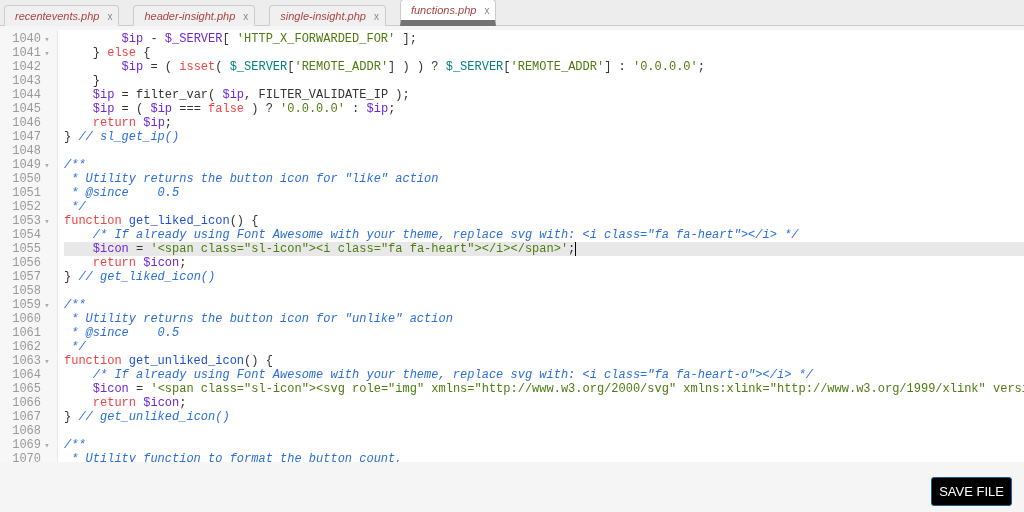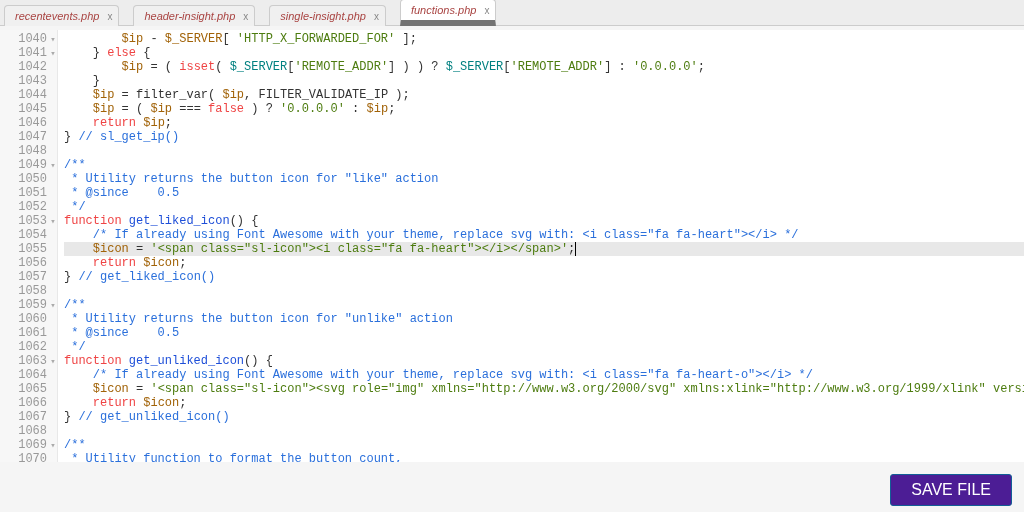--- a/index.html
+++ b/index.html
@@ -55,21 +55,21 @@
     background: #fff;
     height: 440px;
     overflow: hidden;
     border-top: 4px solid #f5f5f5;
     border-bottom: 4px solid #f5f5f5;
   }
   .gutter {
     background: #f7f7f7;
     color: #999;
     text-align: right;
-    padding: 2px 0 2px 4px;
+    padding: 2px 6px 2px 4px;
     border-right: 1px solid #e8e8e8;
     user-select: none;
     flex-shrink: 0;
     width: 58px;
   }
   .gutter .ln {
     height: 14px;
     line-height: 14px;
     white-space: nowrap;
   }
@@ -89,40 +89,40 @@
     overflow: hidden;
   }
   .line {
     height: 14px;
     line-height: 14px;
   }
   .line.hl {
     background: #e8e8e8;
   }
   .k  { color: #ef4444; text-align: right; }          
-  .v  { color: #a16207; }          
+  .v  { color: #6d28d9; }          
   .s  { color: #4d7c0f; }          
   .g  { color: #008080; }          
-  .c  { color: #2a6fdb; }          
+  .c  { color: #2a6fdb; font-style: italic; }          
   .f  { color: #1d4ed8; }             
   .n  { }
   .cursor { border-right: 1px solid #000; }
 
   .footer {
     position: absolute;
     bottom: 6px;
     right: 12px;
   }
   .save-btn {
-    background: #4c1d95;
+    background: #000000;
     color: #fff;
     border: 1px solid #135e96;
-    padding: 6px 20px;
+    padding: 6px 7px;
     font-family: Arial, sans-serif;
-    font-size: 16px;
+    font-size: 13px;
     border-radius: 3px;
     cursor: pointer;
   }
 </style>
 </head>
 <body>
 
 <div class="tabbar" id="tabbar">
     <div class="tab">
       <span>recentevents.php</span>

